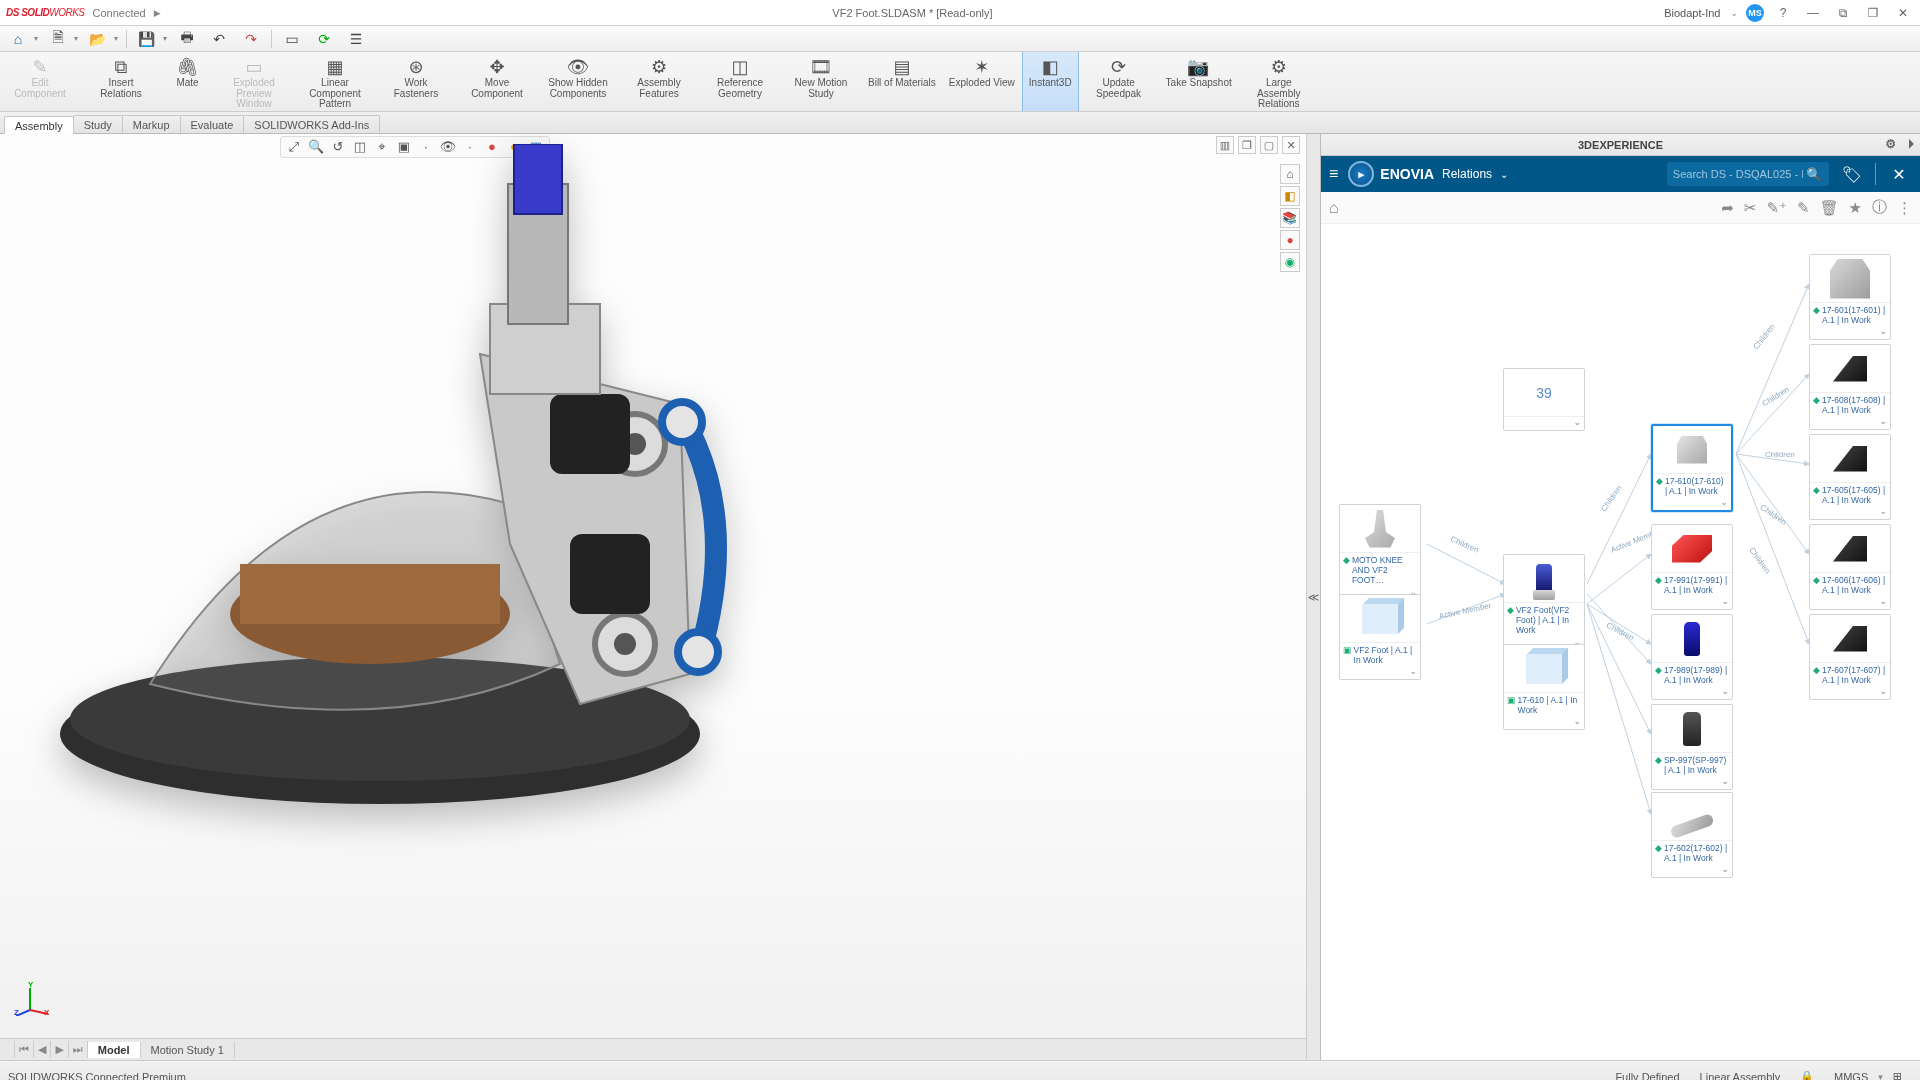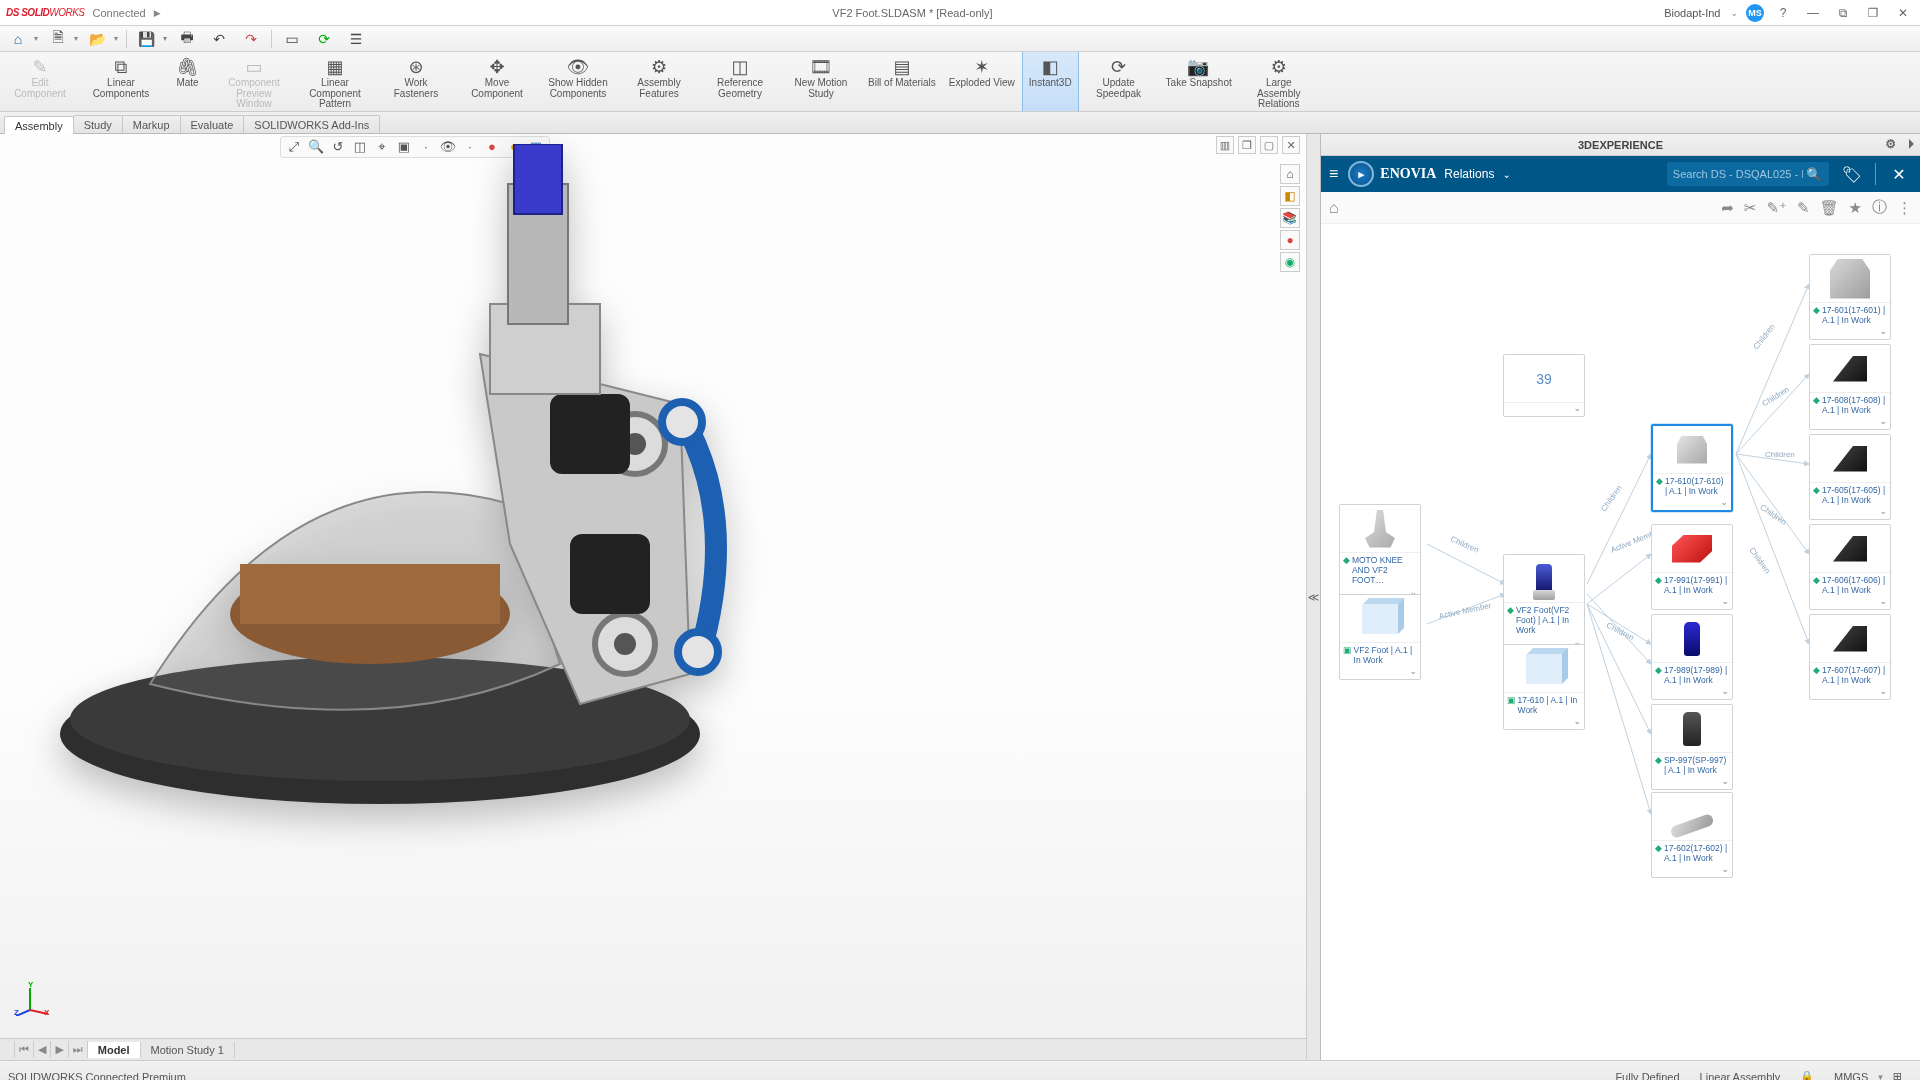--- a/index.html
+++ b/index.html
@@ -102,21 +102,21 @@
   justify-content: center; font-size: 11px; font-weight: 600; color: #444; border-bottom: 1px solid #ccc; position: relative;
 }
 .rpanel-header .gear { position: absolute; right: 24px; top: 3px; color: #666; font-size: 12px; cursor: pointer; }
 .rpanel-header .collapse { position: absolute; right: 6px; top: 3px; color: #666; font-size: 12px; cursor: pointer; }
 
 .enovia-bar {
   height: 36px; background: #005686; display: flex; align-items: center; padding: 0 8px; gap: 10px;
 }
 .enovia-bar .brand { display: flex; align-items: center; gap: 6px; color: #fff; }
 .enovia-bar .compass { width: 26px; height: 26px; border-radius: 50%; background: radial-gradient(#1a7cc9,#0d5185); border: 2px solid #7fb9e0; display: flex; align-items: center; justify-content: center; color: #fff; font-size: 11px; font-weight: bold; }
-.enovia-bar .title { font-weight: bold; font-size: 14px; font-family: Liberation Serif, serif; }
+.enovia-bar .title { font-weight: bold; font-size: 14px; }
 .enovia-bar .sub { font-size: 12px; margin-left: 2px; }
 .enovia-bar .caret { font-size: 10px; margin-left: 2px; }
 .enovia-bar .spacer { flex: 1; }
 .enovia-search { background: #0d6aa0; border-radius: 3px; display: flex; align-items: center; height: 24px; padding: 0 6px; }
 .enovia-search input { background: transparent; border: none; outline: none; color: #cfe5f3; font-size: 11px; width: 130px; }
 .enovia-search input::placeholder { color: #9fc6e0; }
 .enovia-search .mag { color: #cfe5f3; font-size: 13px; margin-left: 4px; }
 .enovia-bar .tag,.enovia-bar .close { width: 26px; height: 26px; display: flex; align-items: center; justify-content: center; color: #fff; font-size: 16px; }
 .enovia-bar .vline { width: 1px; height: 22px; background: rgba(255,255,255,0.4); }
 
@@ -219,29 +219,29 @@
   <span class="qat-btn">☰</span>
 </div>
 
 <div class="ribbon">
   <div class="ribbon-btn disabled">
       <span class="ico">✎</span>
       <span class="lbl">Edit Component</span>
     </div>
   <div class="ribbon-btn">
       <span class="ico">⧉</span>
-      <span class="lbl">Linear Components</span>
+      <span class="lbl">Insert Relations</span>
     </div>
   <div class="ribbon-btn">
       <span class="ico">🖇</span>
       <span class="lbl">Mate</span>
     </div>
   <div class="ribbon-btn disabled">
       <span class="ico">▭</span>
-      <span class="lbl">Component Preview Window</span>
+      <span class="lbl">Exploded Preview Window</span>
     </div>
   <div class="ribbon-btn">
       <span class="ico">▦</span>
       <span class="lbl">Linear Component Pattern</span>
     </div>
   <div class="ribbon-btn">
       <span class="ico">⊛</span>
       <span class="lbl">Work Fasteners</span>
     </div>
   <div class="ribbon-btn">
@@ -475,21 +475,21 @@
         <div class="cap">
             <span class="gicon">▣</span>
             <span>VF2 Foot | A.1 | In Work</span>
           </div>
         <div class="cap2">
             <span></span>
             <span class="dd">⌄</span>
           </div>
       </div>
 
-      <div class="node" style="left:182px;top:130px;">
+      <div class="node" style="left:182px;top:144px;">
         <div class="thumb">
             <div class="count">39</div>
           </div>
         <div class="cap2">
             <span></span>
             <span class="dd">⌄</span>
           </div>
       </div>
       <div class="node" style="left:182px;top:330px;">
         <div class="thumb">

